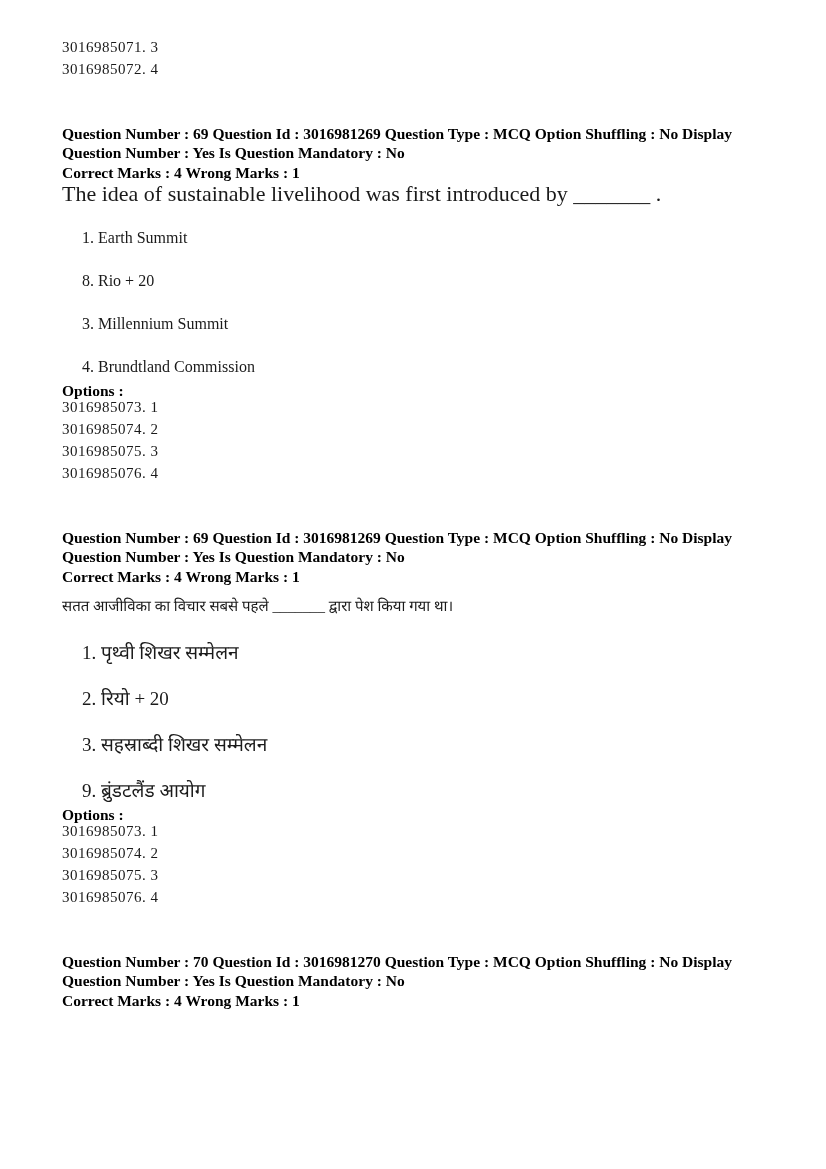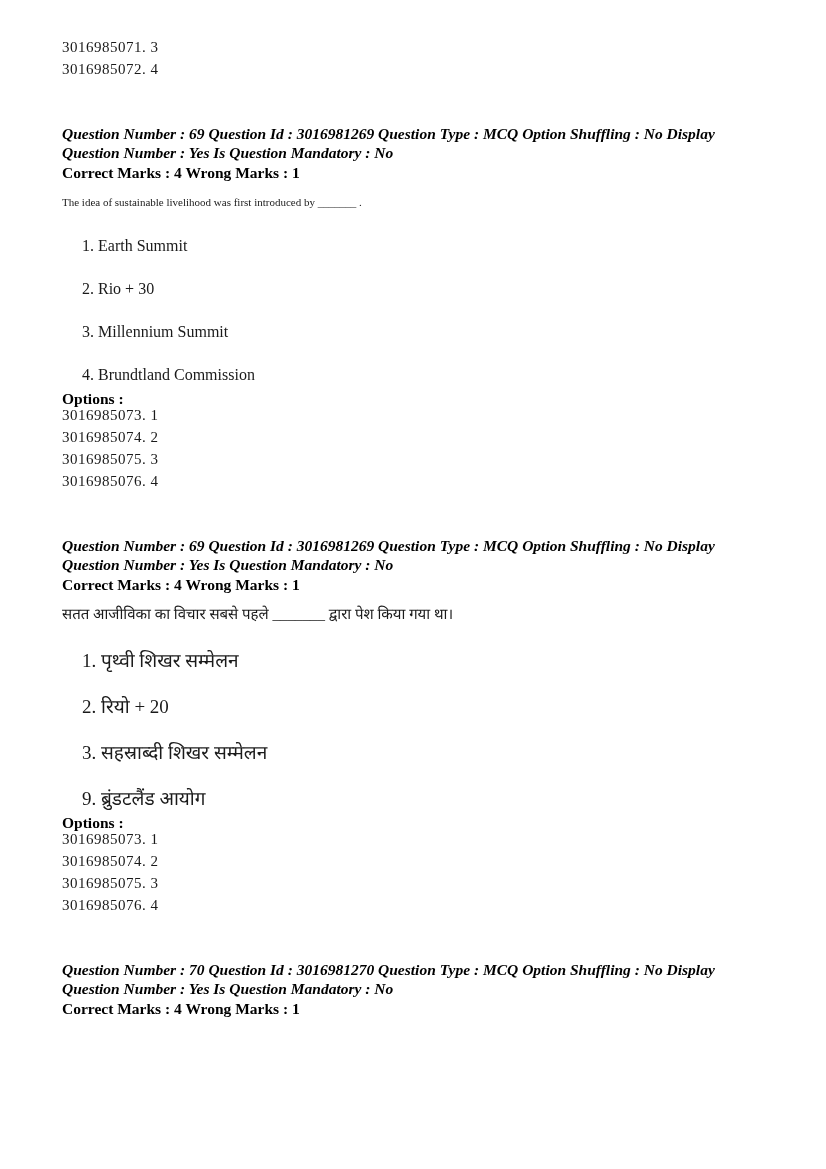--- a/index.html
+++ b/index.html
@@ -26,32 +26,31 @@
     color: #1a1a1a;
   }
 
   .question-block { margin-top: 47px; }
 
   .q-meta {
     font-weight: bold;
     font-size: 15.5px;
     line-height: 19px;
     max-width: 702px;
-    font-style: italic;
   }
   .q-marks {
     font-weight: bold;
     font-size: 15.5px;
     line-height: 19px;
     margin-top: 1px;
   }
   .q-text {
-    font-size: 11px;
+    font-size: 22px;
     line-height: 20px;
-    margin-top: 10px;
+    margin-top: 2px;
     color: #1a1a1a;
   }
   .choices { margin-top: 8px; }
   .choice {
     font-size: 16px;
     color: #1a1a1a;
     margin-left: 20px;
     margin-top: 24px;
     line-height: 19px;
   }
@@ -89,21 +88,21 @@
     <div class="option-id">3016985071. 3</div>
     <div class="option-id">3016985072. 4</div>
   </div>
 
   <section class="question-block">
     <p class="q-meta">Question Number : 69 Question Id : 3016981269 Question Type : MCQ Option Shuffling : No Display Question Number : Yes Is Question Mandatory : No</p>
     <p class="q-marks">Correct Marks : 4 Wrong Marks : 1</p>
     <p class="q-text">The idea of sustainable livelihood was first introduced by _______ .</p>
     <div class="choices">
       <p class="choice">1. Earth Summit</p>
-      <p class="choice">2. Rio + 30</p>
+      <p class="choice">8. Rio + 20</p>
       <p class="choice">3. Millennium Summit</p>
       <p class="choice">4. Brundtland Commission</p>
     </div>
     <p class="options-label">Options :</p>
     <div class="option-ids">
       <div class="option-id">3016985073. 1</div>
       <div class="option-id">3016985074. 2</div>
       <div class="option-id">3016985075. 3</div>
       <div class="option-id">3016985076. 4</div>
     </div>

